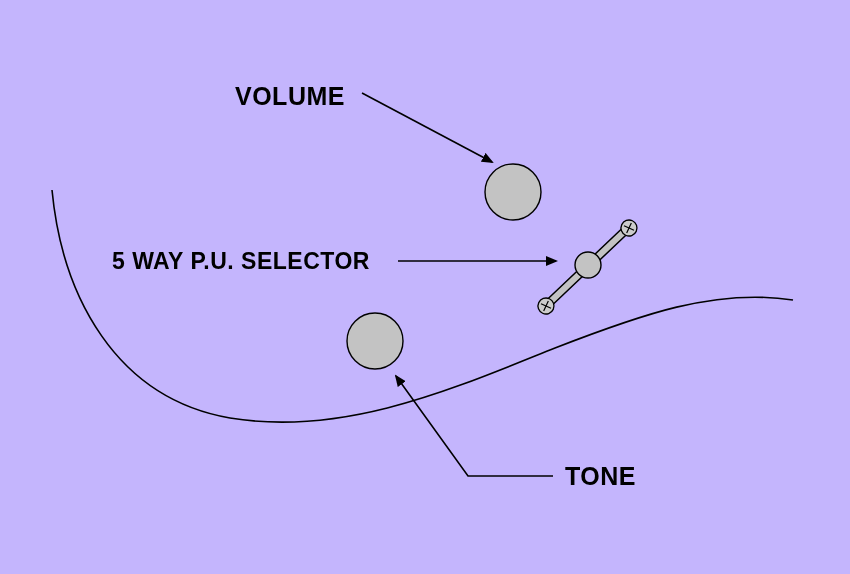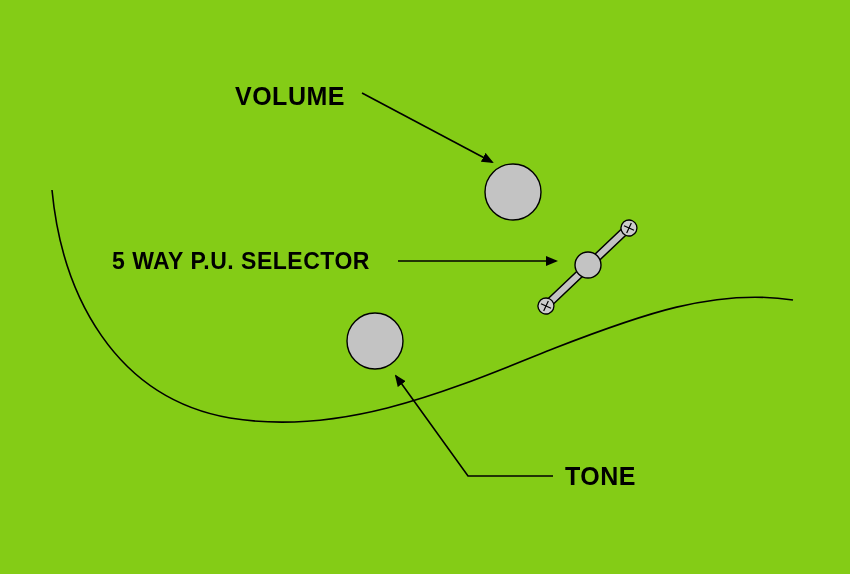--- a/index.html
+++ b/index.html
@@ -4,21 +4,21 @@
 <style>
   html, body {
     margin: 0;
     padding: 0;
     background: #ffffff;
   }
   .canvas {
     position: relative;
     width: 850px;
     height: 574px;
-    background: #84cc16;
+    background: #c4b5fd;
     overflow: hidden;
   }
   svg text {
     font-family: "Liberation Sans", sans-serif;
     font-weight: bold;
     fill: #000000;
   }
   .label-lg { font-size: 25px; letter-spacing: 0.5px; }
   .label-md { font-size: 23px; letter-spacing: 0.5px; }
 </style>

